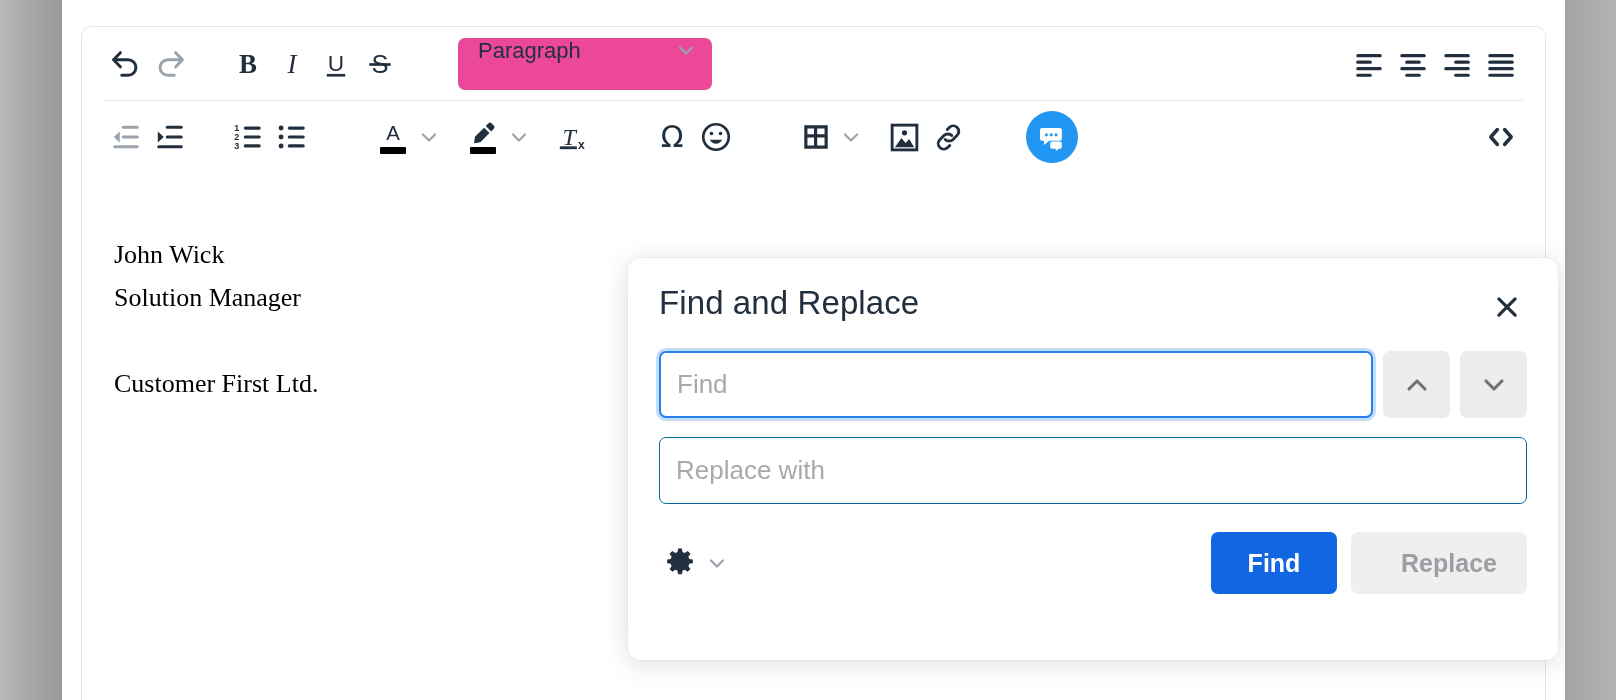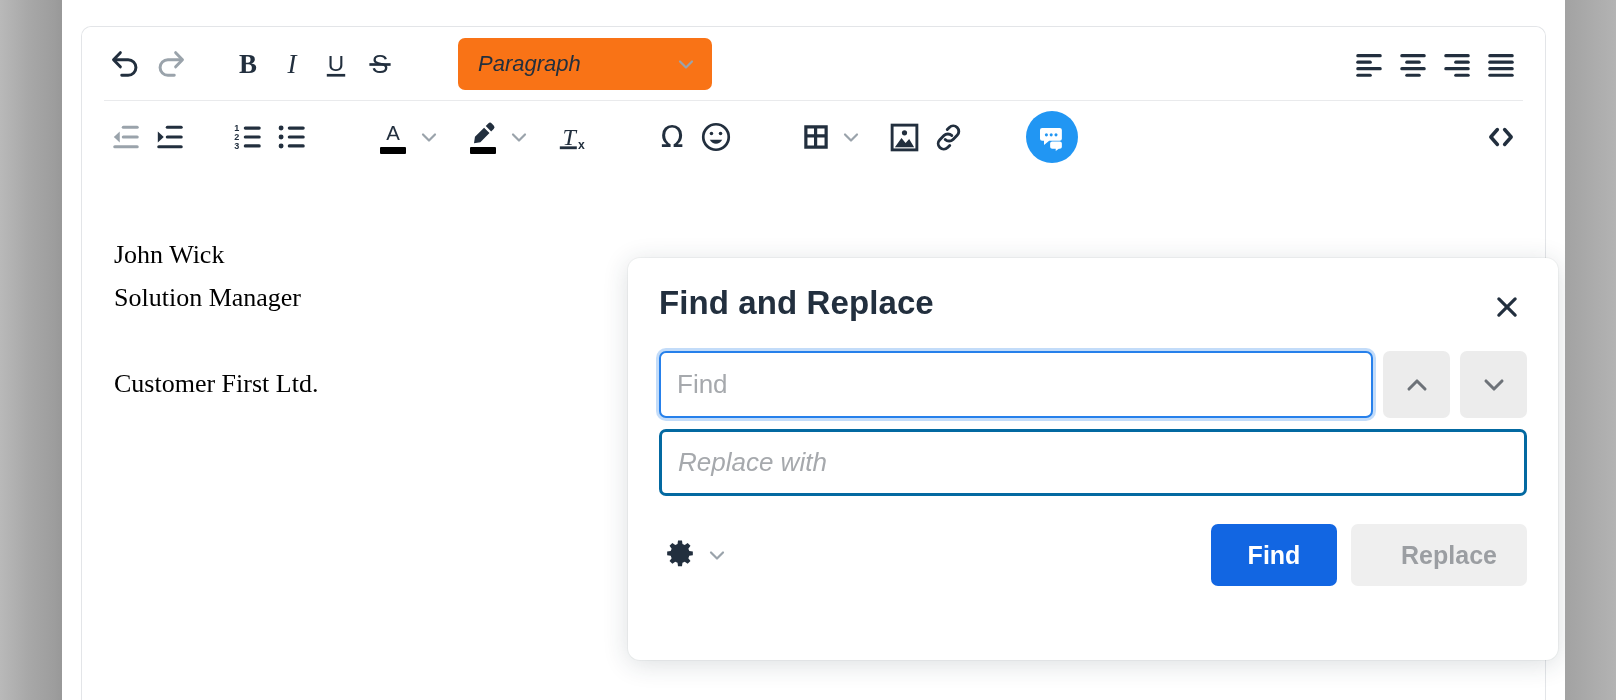--- a/index.html
+++ b/index.html
@@ -143,33 +143,32 @@
   .color-swatch {
     width: 26px;
     height: 7px;
     border-radius: 1px;
     margin-top: 2px;
   }
 
   
   .tb-select {
     height: 52px;
-    background: #f97316;
+    background: #ec4899;
     border-radius: 7px;
     display: flex;
-    align-items: center;
+    align-items: flex-start;
     justify-content: space-between;
     padding: 0 14px 0 20px;
     box-sizing: border-box;
     cursor: pointer;
     color: #222f3e;
     font-size: 22px;
     flex: none;
     user-select: none;
-    font-style: italic;
   }
   .tb-select.paragraph { width: 254px; }
   .tb-select.fontsize  { width: 254px; margin-left: 10px; }
   .tb-select .sel-caret { color: #9aa3ab; display: flex; align-items: center; }
 
   
   .comment-btn {
     width: 52px;
     height: 52px;
     border-radius: 50%;
@@ -226,21 +225,21 @@
 
   .fr-header {
     display: flex;
     align-items: flex-start;
     justify-content: space-between;
     padding: 24px 30px 0 31px;
   }
   .fr-title {
     font-size: 33px;
     color: #222f3e;
-    font-weight: 700;
+    font-weight: 400;
     letter-spacing: .1px;
     line-height: 42px;
   }
   .fr-close {
     width: 42px;
     height: 42px;
     display: flex;
     align-items: center;
     justify-content: center;
     cursor: pointer;
@@ -269,23 +268,22 @@
   }
   .fr-input::placeholder { color: #a6a9ad; opacity: 1; }
 
   .fr-input.find {
     flex: 1 1 auto;
     border: 2px solid #2680eb;
     box-shadow: 0 0 0 3px rgba(38,128,235,.28);
   }
   .fr-input.replace {
     width: 100%;
-    border: 3px solid #0369a1;
-    margin-top: 11px;
-    font-style: italic;
+    border: 1px solid #0369a1;
+    margin-top: 19px;
   }
 
   .nav-btn {
     width: 67px;
     height: 67px;
     margin-left: 10px;
     background: #ececec;
     border-radius: 7px;
     display: flex;
     align-items: center;

